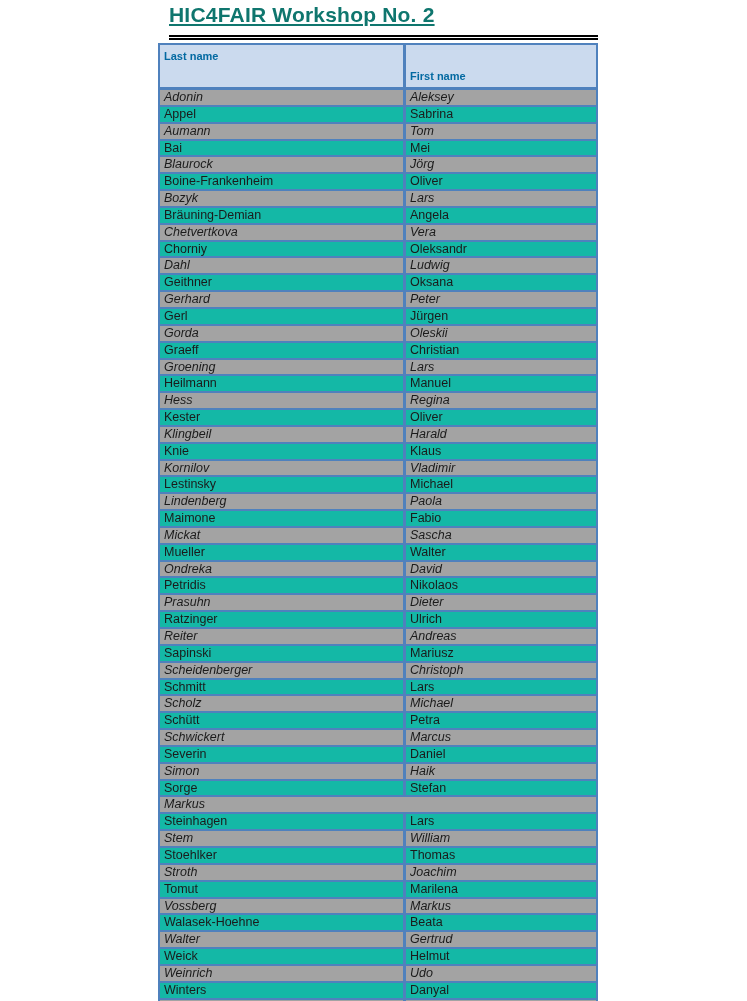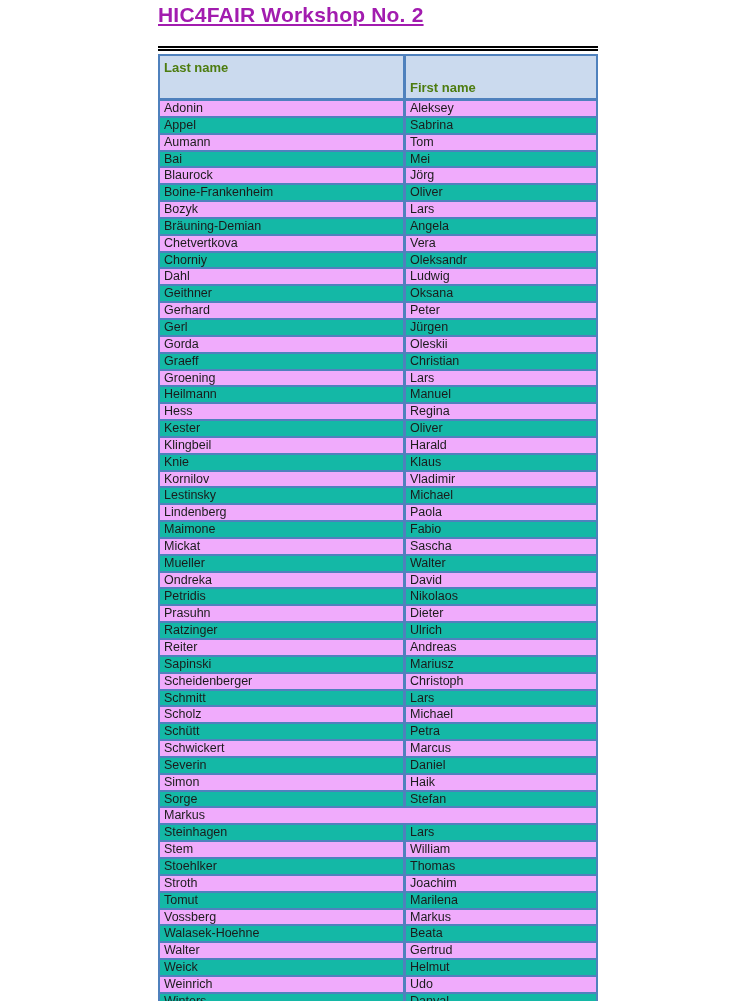--- a/index.html
+++ b/index.html
@@ -11,60 +11,60 @@
     overflow: hidden;
     font-family: "Liberation Sans", "DejaVu Sans", sans-serif;
   }
   .doc {
     position: absolute;
     left: 158px;
     top: 2px;
     width: 440px;
   }
   .title {
-    margin: 0 0 3px 0;
+    margin: 0 0 3px 11px;
     font-size: 21px;
     font-weight: bold;
-    color: #a21caf;
+    color: #0f766e;
     line-height: 25px;
     letter-spacing: 0.2px;
-    padding-bottom: 19px;
+    padding-bottom: 8px;
     border-bottom: 5px double #000000;
   }
   .title span { text-decoration: underline; }
   .names-table { width: 440px; }
   .thead {
     display: flex;
     background: #cbdaee;
     border: 2px solid #4f81bd;
     border-bottom-width: 3px;
   }
   .th {
     font-weight: bold;
-    font-size: 13px;
+    font-size: 11px;
     line-height: 15px;
-    color: #4d7c0f;
+    color: #0369a1;
     padding: 4px 0 3px 4px;
     white-space: nowrap;
     overflow: hidden;
   }
   .th.col-last  { width: 239px; border-right: 3px solid #4f81bd; }
   .th.col-first { flex: 1; margin-top: 20px; }
   .tbody {
     border: 2px solid #4f81bd;
     border-top: none;
     border-bottom: 2px solid #1f3864;
   }
   .trow {
     display: flex;
     height: 14.85px;
     border-bottom: 2px solid #4f81bd;
     background: #14b8a6;
   }
-  .trow.shaded { background: #f0abfc; }
+  .trow.shaded { background: #a3a3a3; font-style: italic; }
   .trow.last-row { border-bottom: none; }
   .cell {
     font-size: 12.5px;
     line-height: 14.5px;
     color: #1b1b1b;
     padding-left: 4px;
     white-space: nowrap;
     overflow: hidden;
   }
   .cell.last-name  { width: 239px; border-right: 3px solid #4f81bd; }

